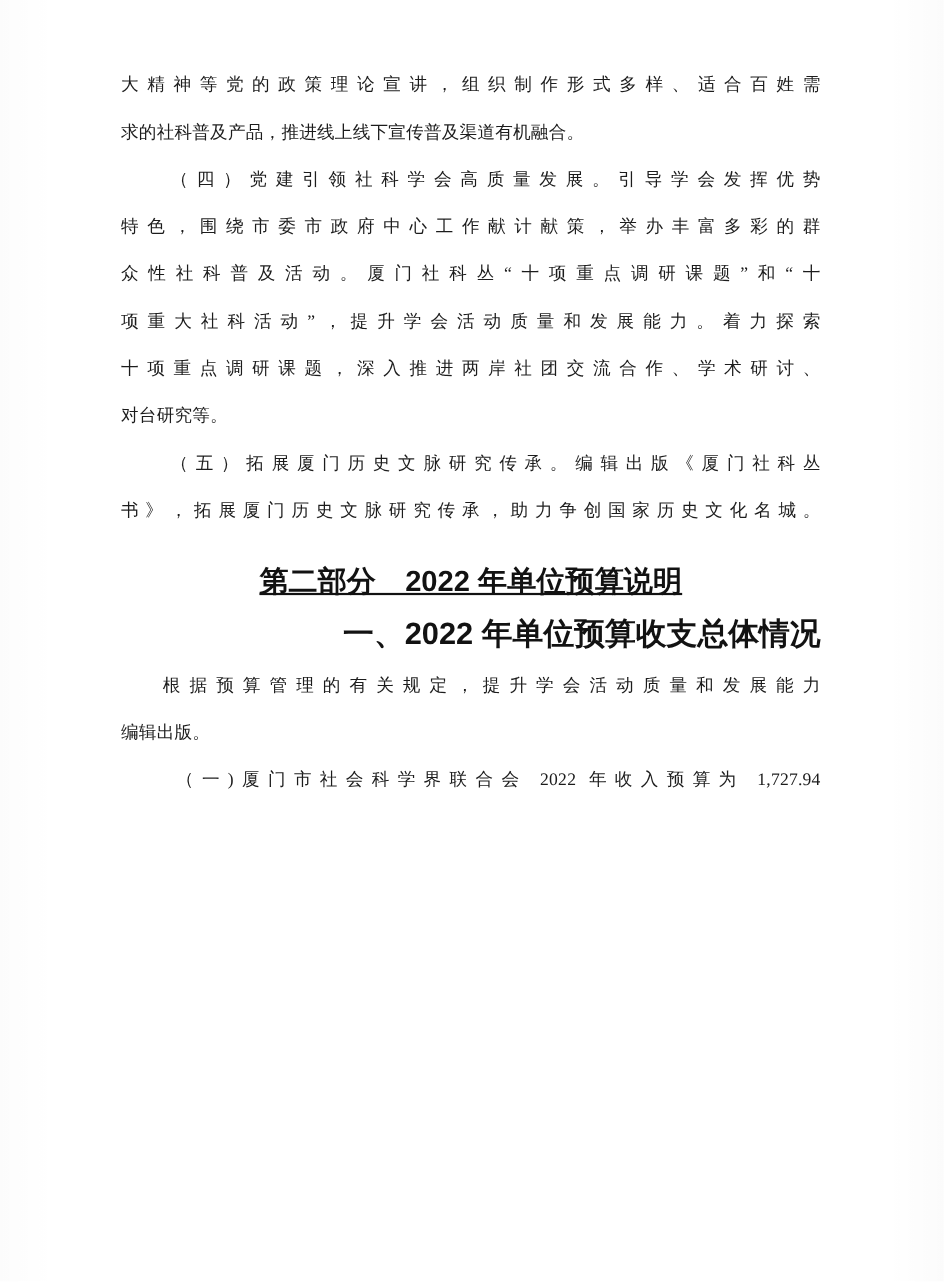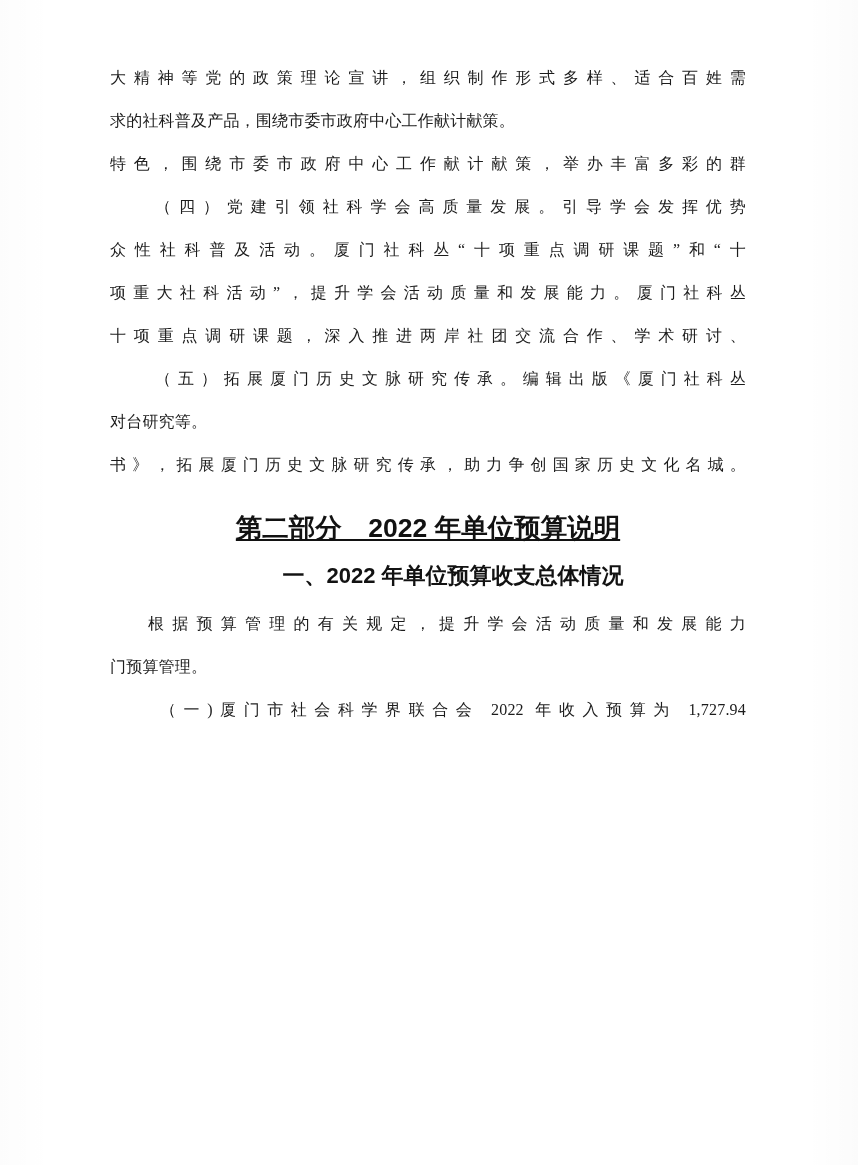--- a/index.html
+++ b/index.html
@@ -49,50 +49,50 @@
     font-size: 26.5px;
     line-height: 45px;
     text-align: center;
     color: #121212;
     margin-top: 20px;
     text-decoration: underline;
   }
   .sec-subtitle {
     font-family: "Liberation Sans", "DejaVu Sans", sans-serif;
     font-weight: 700;
-    font-size: 22px;
+    font-size: 28px;
     line-height: 45px;
-    text-align: center;
+    text-align: right;
     text-indent: 50px;
     color: #121212;
     margin-top: 2px;
     margin-bottom: 4px;
   }
 </style>
 </head>
 <body>
 
 <div class="page">
   <div class="content">
 
     <div class="line just">大精神等党的政策理论宣讲，组织制作形式多样、适合百姓需</div>
-    <div class="line end">求的社科普及产品，围绕市委市政府中心工作献计献策。</div>
+    <div class="line end">求的社科普及产品，推进线上线下宣传普及渠道有机融合。</div>
 
+    <div class="line just ind-para">（四）党建引领社科学会高质量发展。引导学会发挥优势</div>
     <div class="line just">特色，围绕市委市政府中心工作献计献策，举办丰富多彩的群</div>
-    <div class="line just ind-para">（四）党建引领社科学会高质量发展。引导学会发挥优势</div>
     <div class="line just">众性社科普及活动。厦门社科丛“十项重点调研课题”和“十</div>
-    <div class="line just">项重大社科活动”，提升学会活动质量和发展能力。厦门社科丛</div>
+    <div class="line just">项重大社科活动”，提升学会活动质量和发展能力。着力探索</div>
     <div class="line just">十项重点调研课题，深入推进两岸社团交流合作、学术研讨、</div>
+    <div class="line end">对台研究等。</div>
+
     <div class="line just ind-para">（五）拓展厦门历史文脉研究传承。编辑出版《厦门社科丛</div>
-
-    <div class="line end">对台研究等。</div>
     <div class="line just">书》，拓展厦门历史文脉研究传承，助力争创国家历史文化名城。</div>
 
     <div class="sec-title">第二部分　2022 年单位预算说明</div>
     <div class="sec-subtitle">一、2022 年单位预算收支总体情况</div>
 
     <div class="line just ind-para2">根据预算管理的有关规定，提升学会活动质量和发展能力</div>
-    <div class="line end">门预算管理。</div>
+    <div class="line end">编辑出版。</div>
 
     <div class="line just ind-para3">（一)厦门市社会科学界联合会 2022 年收入预算为 1,727.94</div>
 
   </div>
 </div>
 
 </body></html>

